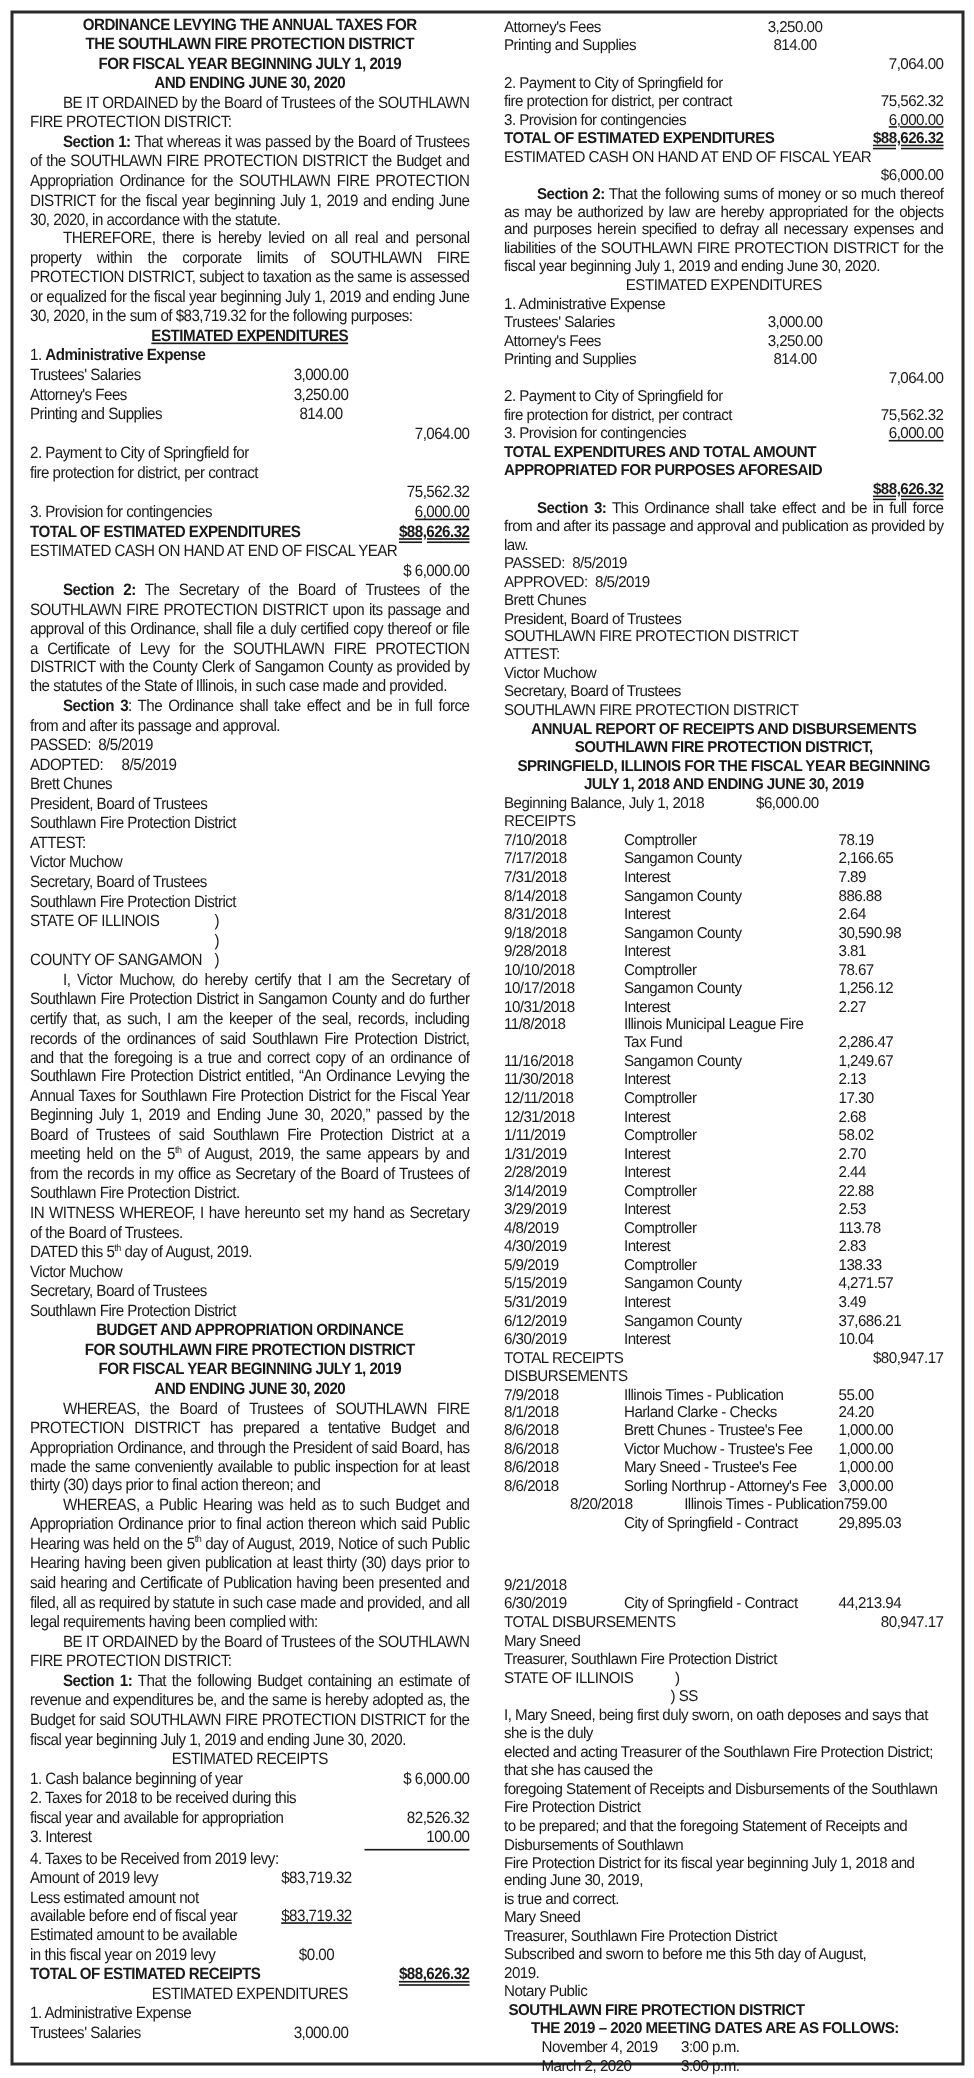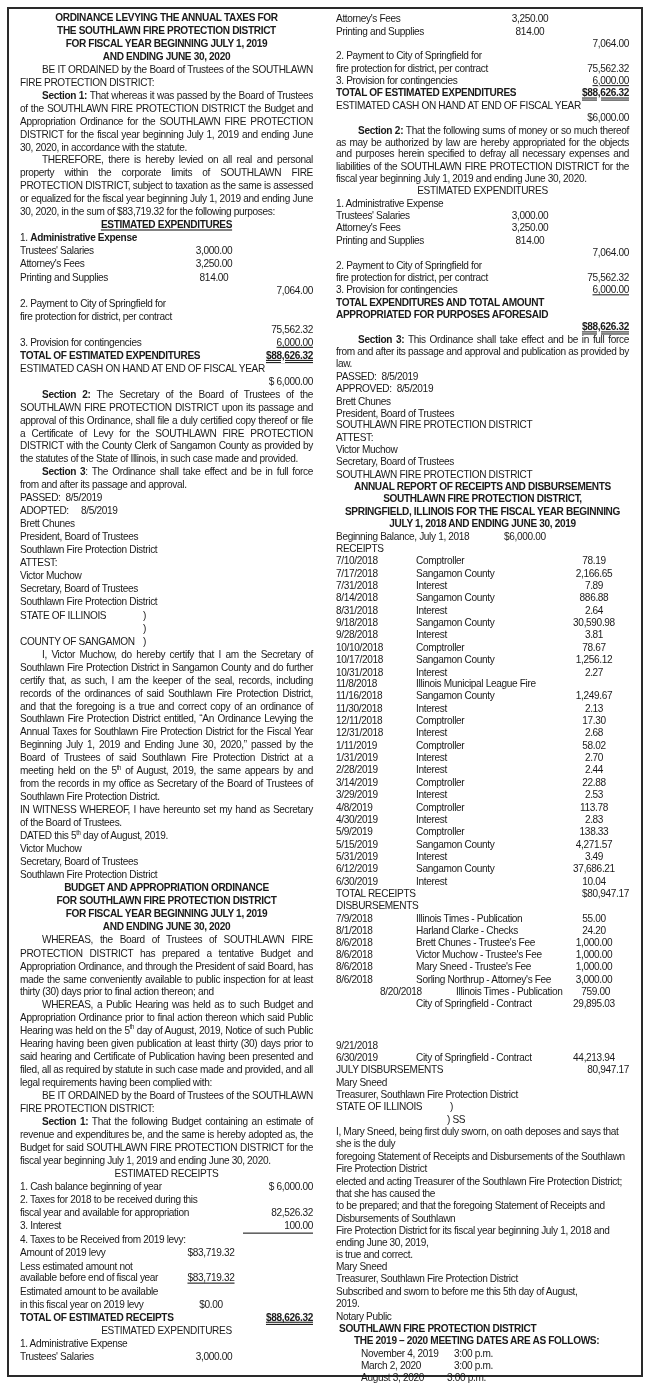--- a/index.html
+++ b/index.html
@@ -20,21 +20,21 @@
   .row .lbl { flex: 1; white-space: nowrap; }
   .row .m { width: 58px; text-align: center; }
   .row .r { width: 70px; text-align: right; }
   .row .m + .r { width: 70px; }
   .rt { text-align: right; }
   .dbl { text-decoration: underline double; }
   .ul { text-decoration: underline; }
   .tx { display: flex; }
   .tx .d { width: 80px; }
   .tx .p { flex: 1; white-space: nowrap; }
-  .tx .a { width: 70px; text-align: center; }
+  .tx .a { width: 70px; text-align: left; }
   .meet { padding-left: 22px; }
   .meet div { display: flex; }
   .meet .dt { width: 93px; }
   sup { font-size: 6px; line-height: 0; vertical-align: 4px; }
 </style>
 </head>
 <body>
 
 <div class="frame"></div>
 
@@ -306,20 +306,25 @@
         <span class="d">10/31/2018</span>
         <span class="p">Interest</span>
         <span class="a">2.27</span>
       </div>
       <div class="tx">
         <span class="d">11/8/2018</span>
         <span class="p">Illinois Municipal League Fire</span>
         <span class="a"></span>
       </div>
       <div class="tx">
+        <span class="d"></span>
+        <span class="p">Tax Fund</span>
+        <span class="a">2,286.47</span>
+      </div>
+      <div class="tx">
         <span class="d">11/16/2018</span>
         <span class="p">Sangamon County</span>
         <span class="a">1,249.67</span>
       </div>
       <div class="tx">
         <span class="d">11/30/2018</span>
         <span class="p">Interest</span>
         <span class="a">2.13</span>
       </div>
       <div class="tx">
@@ -439,41 +444,41 @@
         <span class="p">City of Springfield - Contract</span>
         <span class="a">29,895.03</span>
       </div>
       <div class="tx">
         <span class="d" style="width: 80px;">6/30/2019</span>
         <span class="p">City of Springfield - Contract</span>
         <span class="a">44,213.94</span>
       </div>
     </div>
   <div class="row">
-      <span class="lbl">JULY DISBURSEMENTS</span>
+      <span class="lbl">TOTAL DISBURSEMENTS</span>
       <span class="r">80,947.17</span>
     </div>
   <div>
     <div>Mary Sneed</div>
     <div>Treasurer, Southlawn Fire Protection District</div>
   </div>
   <div>
     <div class="row">
         <span style="width:114px">STATE OF ILLINOIS</span>
         <span>)</span>
       </div>
     <div class="row">
         <span style="width:111px"></span>
         <span>) SS</span>
       </div>
   </div>
   <div>
     <div>I, Mary Sneed, being first duly sworn, on oath deposes and says that she is the duly</div>
+    <div>elected and acting Treasurer of the Southlawn Fire Protection District; that she has caused the</div>
     <div>foregoing Statement of Receipts and Disbursements of the Southlawn Fire Protection District</div>
-    <div>elected and acting Treasurer of the Southlawn Fire Protection District; that she has caused the</div>
     <div>to be prepared; and that the foregoing Statement of Receipts and Disbursements of Southlawn</div>
     <div>Fire Protection District for its fiscal year beginning July 1, 2018 and ending June 30, 2019,</div>
     <div>is true and correct.</div>
   </div>
   <div>
     <div>Mary Sneed</div>
     <div>Treasurer, Southlawn Fire Protection District</div>
   </div>
   <div style="padding-right:40px">Subscribed and sworn to before me this 5th day of August, 2019.</div>
   <div>Notary Public</div>

